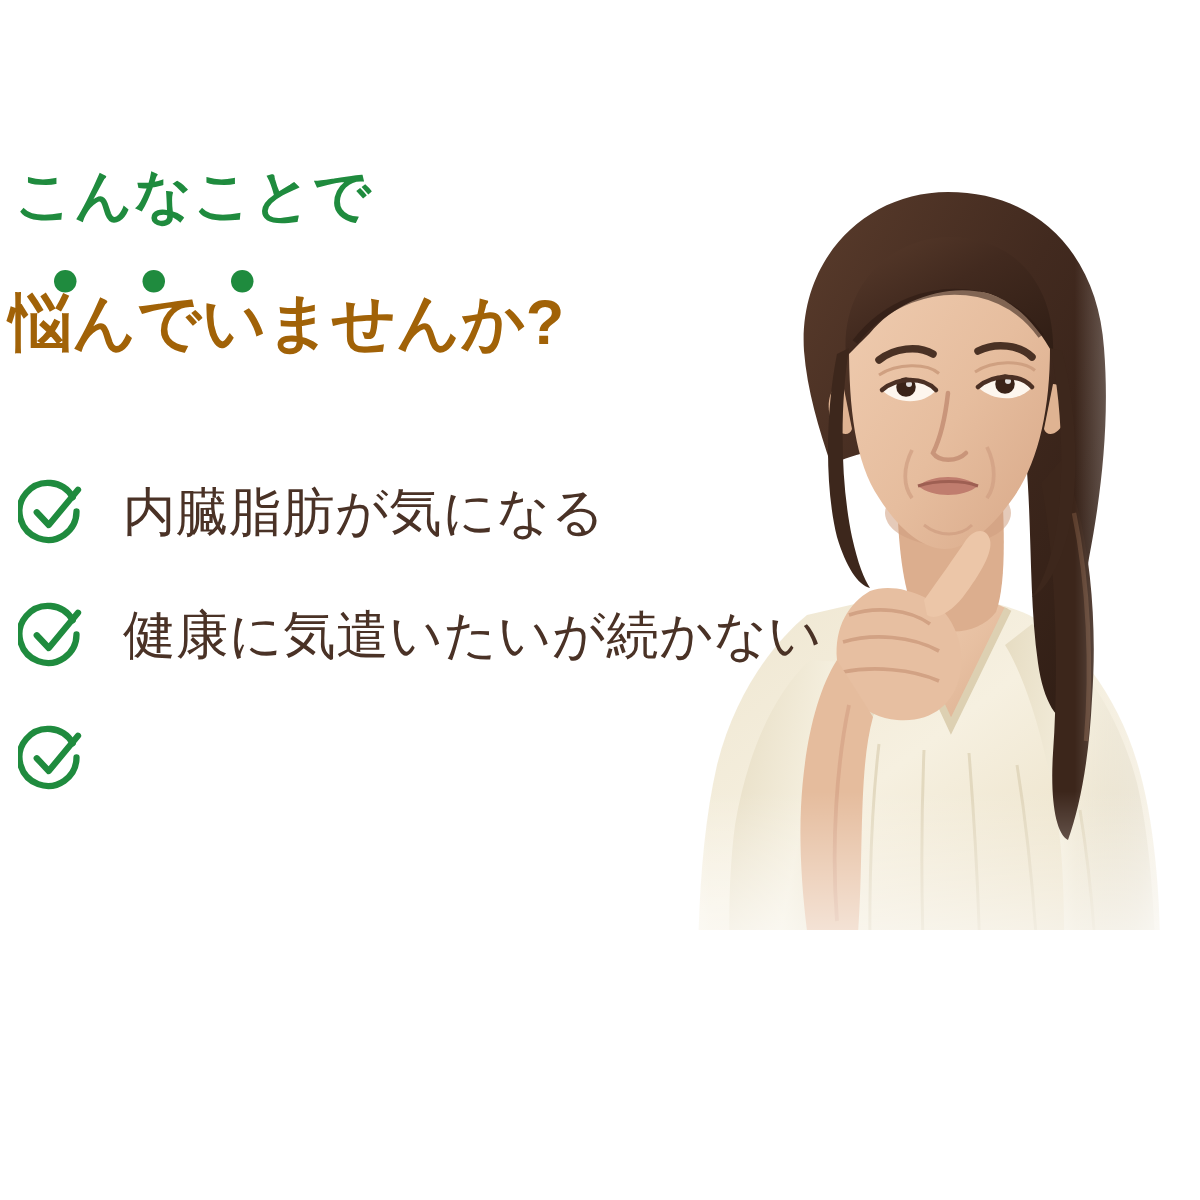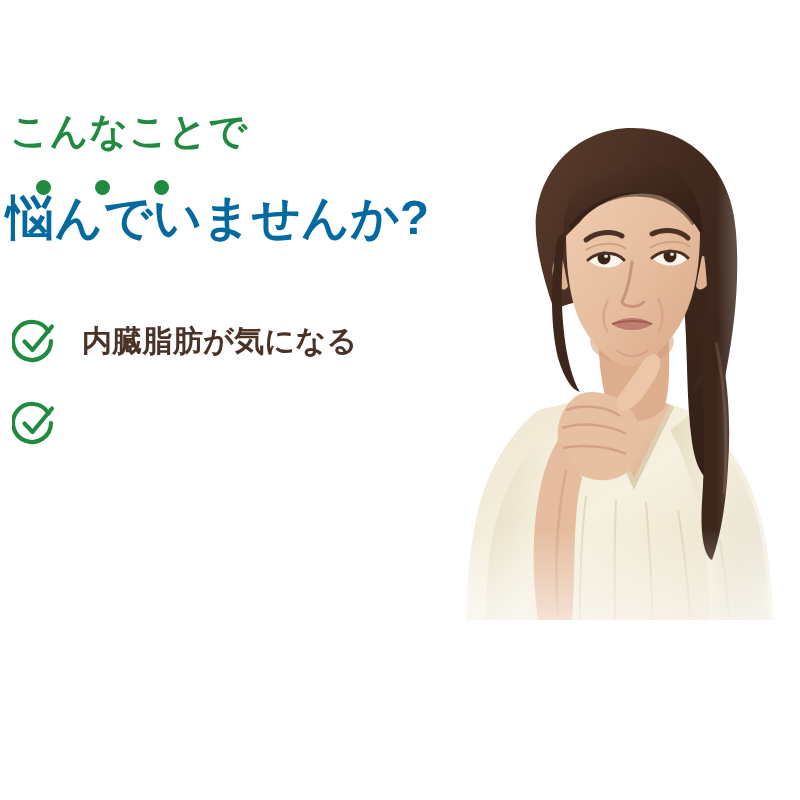--- a/index.html
+++ b/index.html
@@ -60,24 +60,24 @@
     white-space: nowrap;
   }
 
   .headline-wrap {
     position: absolute;
     left: 6px;
     top: 170px;
     white-space: nowrap;
   }
   .headline {
-    font-size: 48px;
+    font-size: 42px;
     line-height: 1;
     font-weight: 700;
-    color: #0369a1;
+    color: #a16207;
     letter-spacing: 0.005em;
     white-space: nowrap;
     display: block;
     padding-top: 24px;
     text-align: right;
   }
   .emph-dots {
     position: absolute;
     left: 30px;
     top: 10px;
@@ -107,23 +107,23 @@
   }
   .check-icon {
     flex: 0 0 auto;
     width: 46px;
     height: 46px;
     margin-right: 24px;
     margin-left: 2px;
   }
   .check-icon svg { display: block; }
   .check-label {
-    font-size: 30px;
+    font-size: 35px;
     line-height: 1;
-    font-weight: 700;
+    font-weight: 400;
     color: #4a3226;
     letter-spacing: 0.01em;
     white-space: nowrap;
     position: relative;
     z-index: 3;
     text-align: right;
   }
 </style>
 </head>
 <body>
@@ -276,20 +276,29 @@
       <div class="check-row">
         <span class="check-icon">
           <svg width="46" height="46" viewBox="0 0 46 46" xmlns="http://www.w3.org/2000/svg" aria-hidden="true">
             <path d="M36.5 13.5 A 19 19 0 1 0 39 23" fill="none" stroke="#1f8b3e" stroke-width="4.2" stroke-linecap="round"></path>
             <path d="M12.5 23.5 L 20.5 32 L 40 8.5" fill="none" stroke="#1f8b3e" stroke-width="4.2" stroke-linecap="round" stroke-linejoin="round"></path>
           </svg>
         </span>
         <span class="check-label">内臓脂肪が気になる</span>
       </div>
 
+      <div class="check-row">
+        <span class="check-icon">
+          <svg width="46" height="46" viewBox="0 0 46 46" xmlns="http://www.w3.org/2000/svg" aria-hidden="true">
+            <path d="M36.5 13.5 A 19 19 0 1 0 39 23" fill="none" stroke="#1f8b3e" stroke-width="4.2" stroke-linecap="round"></path>
+            <path d="M12.5 23.5 L 20.5 32 L 40 8.5" fill="none" stroke="#1f8b3e" stroke-width="4.2" stroke-linecap="round" stroke-linejoin="round"></path>
+          </svg>
+        </span>
+        <span class="check-label">健康に気遣いたいが続かない</span>
+      </div>
 
       <div class="check-row">
         <span class="check-icon">
           <svg width="46" height="46" viewBox="0 0 46 46" xmlns="http://www.w3.org/2000/svg" aria-hidden="true">
             <path d="M36.5 13.5 A 19 19 0 1 0 39 23" fill="none" stroke="#1f8b3e" stroke-width="4.2" stroke-linecap="round"></path>
             <path d="M12.5 23.5 L 20.5 32 L 40 8.5" fill="none" stroke="#1f8b3e" stroke-width="4.2" stroke-linecap="round" stroke-linejoin="round"></path>
           </svg>
         </span>
       </div>
 

